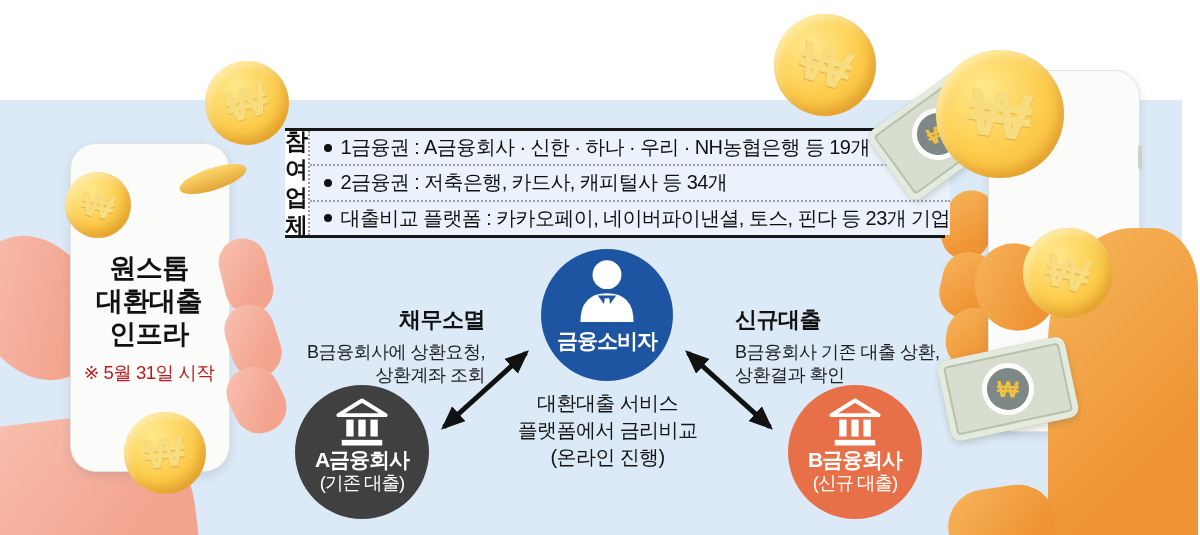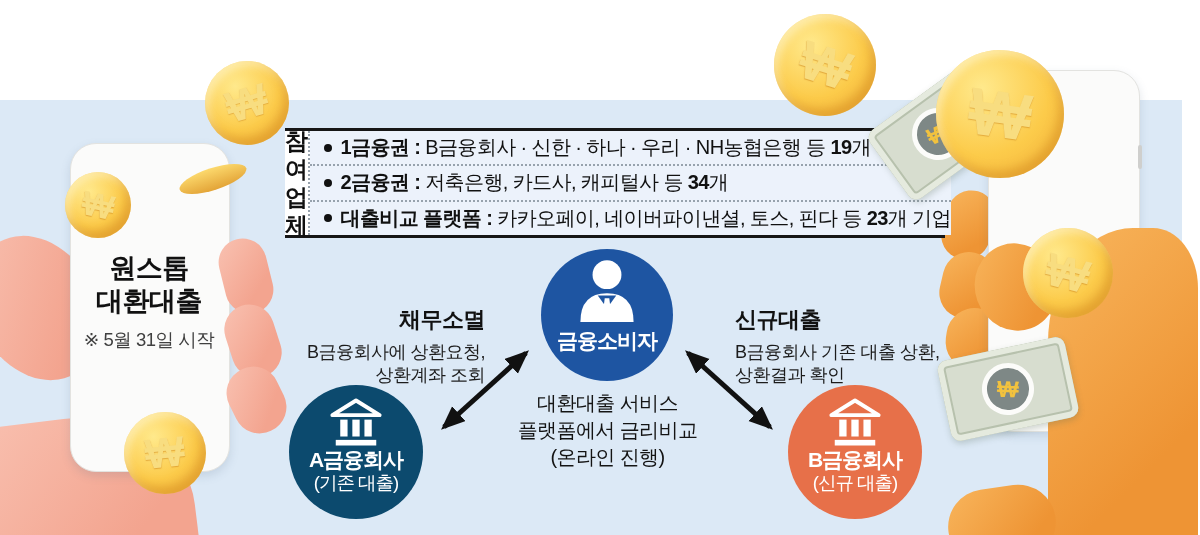--- a/index.html
+++ b/index.html
@@ -24,21 +24,21 @@
   .rh-bot{left:948px;top:487px;width:108px;height:75px;border-radius:38px;transform:rotate(-8deg);z-index:3;}
 
   
   .phone{position:absolute;background:#fbfbfa;border:1px solid #e3e3e0;border-radius:26px;
          box-shadow:0 4px 10px rgba(90,110,140,.18);z-index:2;}
   .phone-left{left:70px;top:143px;width:158px;height:327px;}
   .phone-right{left:988px;top:70px;width:150px;height:360px;}
   .side-btn{position:absolute;left:1138px;top:145px;width:4px;height:24px;background:#cfcfcd;border-radius:2px;z-index:2;}
   .phone-copy{position:absolute;left:74px;top:252px;width:150px;text-align:center;z-index:3;}
   .phone-title{font-size:27px;line-height:33px;font-weight:800;letter-spacing:-.5px;}
-  .phone-sub{margin-top:9px;font-size:18.5px;letter-spacing:-.5px;color:#404040;}
+  .phone-sub{margin-top:9px;font-size:18.5px;letter-spacing:-.5px;color:#b91c1c;}
 
   
   .coin{position:absolute;border-radius:50%;z-index:5;display:flex;align-items:center;justify-content:center;
         background:radial-gradient(circle at 36% 30%,#ffe98c 0%,#fccb4a 55%,#f2ae39 100%);
         box-shadow:inset -5px -7px 10px rgba(210,138,30,.5),inset 4px 5px 8px rgba(255,245,200,.7);}
   .coin .w{font-weight:800;color:#f8dd80;text-shadow:0 1px 1px rgba(205,135,30,.55);}
   .coin-edge{position:absolute;left:178px;top:168px;width:70px;height:22px;border-radius:50%;
              background:linear-gradient(#fcd96d,#e3a437);transform:rotate(-18deg);z-index:5;}
   .note{position:absolute;background:#d7ddcf;border-radius:10px;z-index:5;display:flex;align-items:center;justify-content:center;
         box-shadow:inset 0 0 0 6px #e5eade,inset 0 0 0 8px #b7c1ad,0 3px 6px rgba(80,100,80,.25);}
@@ -48,32 +48,32 @@
 
   
   .pbox{position:absolute;left:285px;top:128px;width:660px;height:104px;z-index:4;display:flex;
         border-top:3px solid #161616;border-bottom:3px solid #161616;}
   .pbox .labelcell{width:104px;background:#ffffff;display:flex;flex-direction:column;align-items:center;justify-content:center;
         font-weight:800;font-size:23px;line-height:28px;letter-spacing:-.5px;border-right:2px dotted #97a2ad;}
   .pbox .rows{flex:1;background:#ecf2fb;display:flex;flex-direction:column;}
   .pbox .row{flex:1;display:flex;align-items:center;padding-left:14px;font-size:20px;letter-spacing:-.6px;white-space:nowrap;}
   .pbox .row + .row{border-top:2px dotted #97a2ad;}
   .pbox .bullet{width:8px;height:8px;border-radius:50%;background:#111;margin-right:9px;flex:0 0 auto;}
-  .pbox b{font-weight:700;}
+  .pbox b{font-weight:400;}
 
   
   .flow{position:absolute;z-index:6;letter-spacing:-.5px;margin-top:9px;}
   .flow .ft{font-size:22px;font-weight:800;margin-bottom:6px;}
   .flow .fd{font-size:18px;line-height:23px;color:#1c1c1c;}
   .flow-left{left:290px;top:296px;width:195px;text-align:right;}
   .flow-right{left:735px;top:296px;width:285px;text-align:left;}
   .circle{position:absolute;border-radius:50%;z-index:6;display:flex;flex-direction:column;align-items:center;color:#fff;text-align:center;}
   .c-consumer{left:541px;top:249px;width:132px;height:132px;background:#1e55a2;}
   .c-consumer .cl{font-size:21px;font-weight:800;margin-top:-2px;letter-spacing:-1px;}
-  .c-bank-a{left:289px;top:385px;width:134px;height:134px;background:#0c4a6e;}
+  .c-bank-a{left:295px;top:385px;width:134px;height:134px;background:#404040;}
   .c-bank-b{left:788px;top:385px;width:134px;height:134px;background:#e77049;}
   .bank-name{font-size:21px;font-weight:700;letter-spacing:-1px;line-height:24px;}
   .bank-sub{font-size:18.5px;letter-spacing:-1px;line-height:22px;}
   .center-note{position:absolute;left:495px;top:390px;width:225px;text-align:center;z-index:6;
                font-size:20px;line-height:27px;letter-spacing:-.6px;color:#141414;}
   .arrows{position:absolute;left:0;top:0;width:1200px;height:535px;z-index:6;pointer-events:none;}
 </style>
 </head>
 <body>
 
@@ -97,33 +97,34 @@
   <div class="hand pink lh-f3"></div>
 
   <div class="hand orange rh-palm"></div>
   <div class="hand orange rh-thumb"></div>
   <div class="hand orange rh-bot"></div>
 
   <div class="phone-copy">
     <div class="phone-title">
       <div>원스톱</div>
       <div>대환대출</div>
+      <div>인프라</div>
     </div>
     <div class="phone-sub">※ 5월 31일 시작</div>
   </div>
 
   <div class="pbox">
     <div class="labelcell">
       <span>참여</span>
       <span>업체</span>
     </div>
     <div class="rows">
       <div class="row">
         <span class="bullet"></span>
-        <span><b>1금융권 : </b><span>B금융회사 · 신한 · 하나 · 우리 · NH농협은행 등 </span><b>19</b><span>개</span></span>
+        <span><b>1금융권 : </b><span>A금융회사 · 신한 · 하나 · 우리 · NH농협은행 등 </span><b>19</b><span>개</span></span>
       </div>
       <div class="row">
         <span class="bullet"></span>
         <span><b>2금융권 : </b><span>저축은행, 카드사, 캐피털사 등 </span><b>34</b><span>개</span></span>
       </div>
       <div class="row">
         <span class="bullet"></span>
         <span><b>대출비교 플랫폼 : </b><span>카카오페이, 네이버파이낸셜, 토스, 핀다 등 </span><b>23</b><span>개 기업</span></span>
       </div>
     </div>

